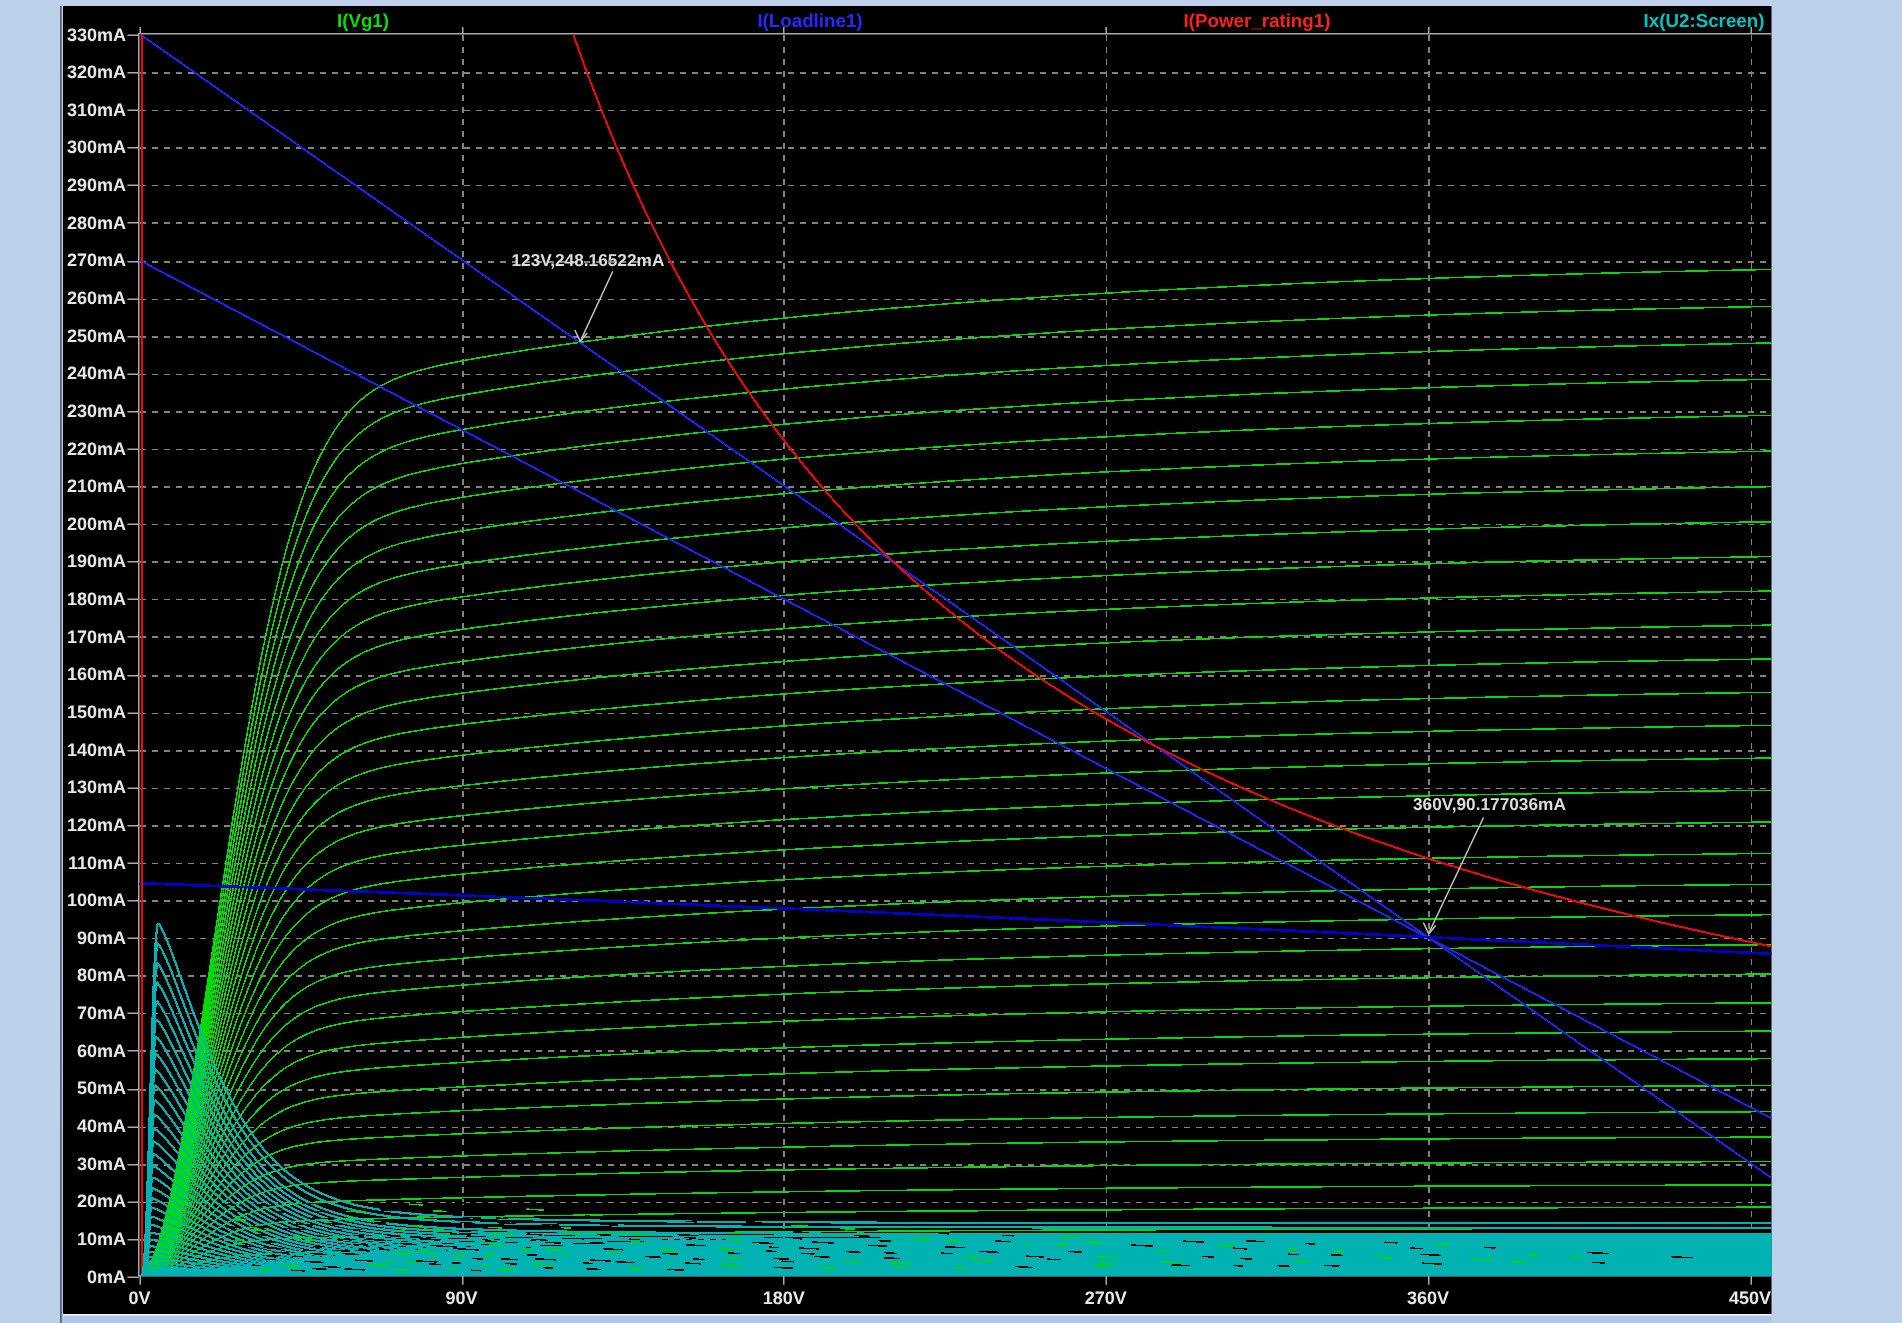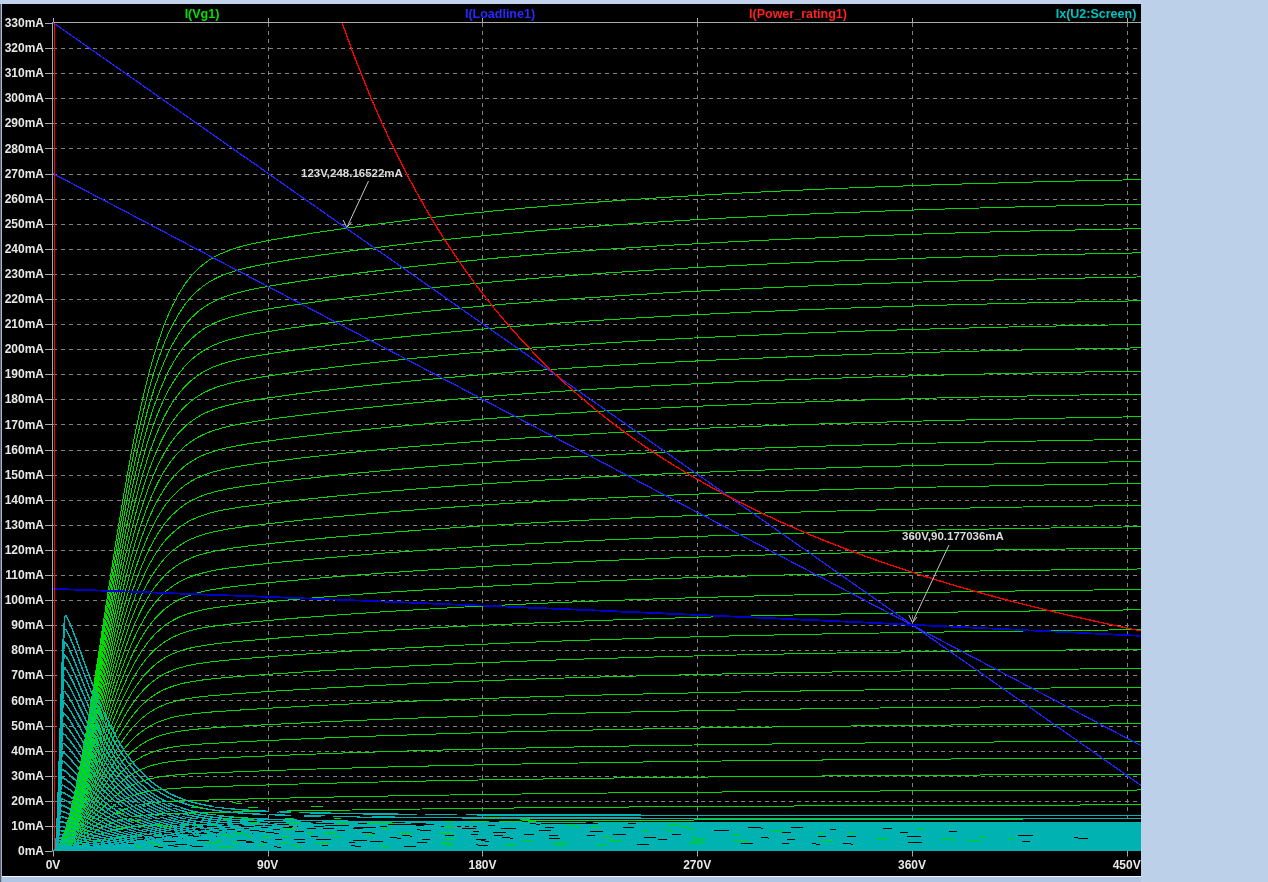--- a/index.html
+++ b/index.html
@@ -1,15 +1,15 @@
 <!DOCTYPE html>
 <html><head><meta charset="utf-8"><title>plot</title>
 <style>
 html,body{margin:0;padding:0;background:#bdd0ea;}
-#w{width:1141px;height:882px;overflow:hidden;}
+#w{width:1141px;height:882px;overflow:hidden;padding-left:40px;}
 </style></head>
 <body>
 <div id="w">
 <svg width="1268" height="882" viewBox="0 0 1268 882" xmlns="http://www.w3.org/2000/svg" font-family="Liberation Sans, sans-serif">
 <defs>
         <clipPath id="pc">
           <rect x="52.5" y="22.5" width="1193.0" height="828.0"></rect>
         </clipPath>
 <linearGradient id="bgg" x1="0" y1="0" x2="0" y2="1">
           <stop offset="0" stop-color="#c2d2ec"></stop>

